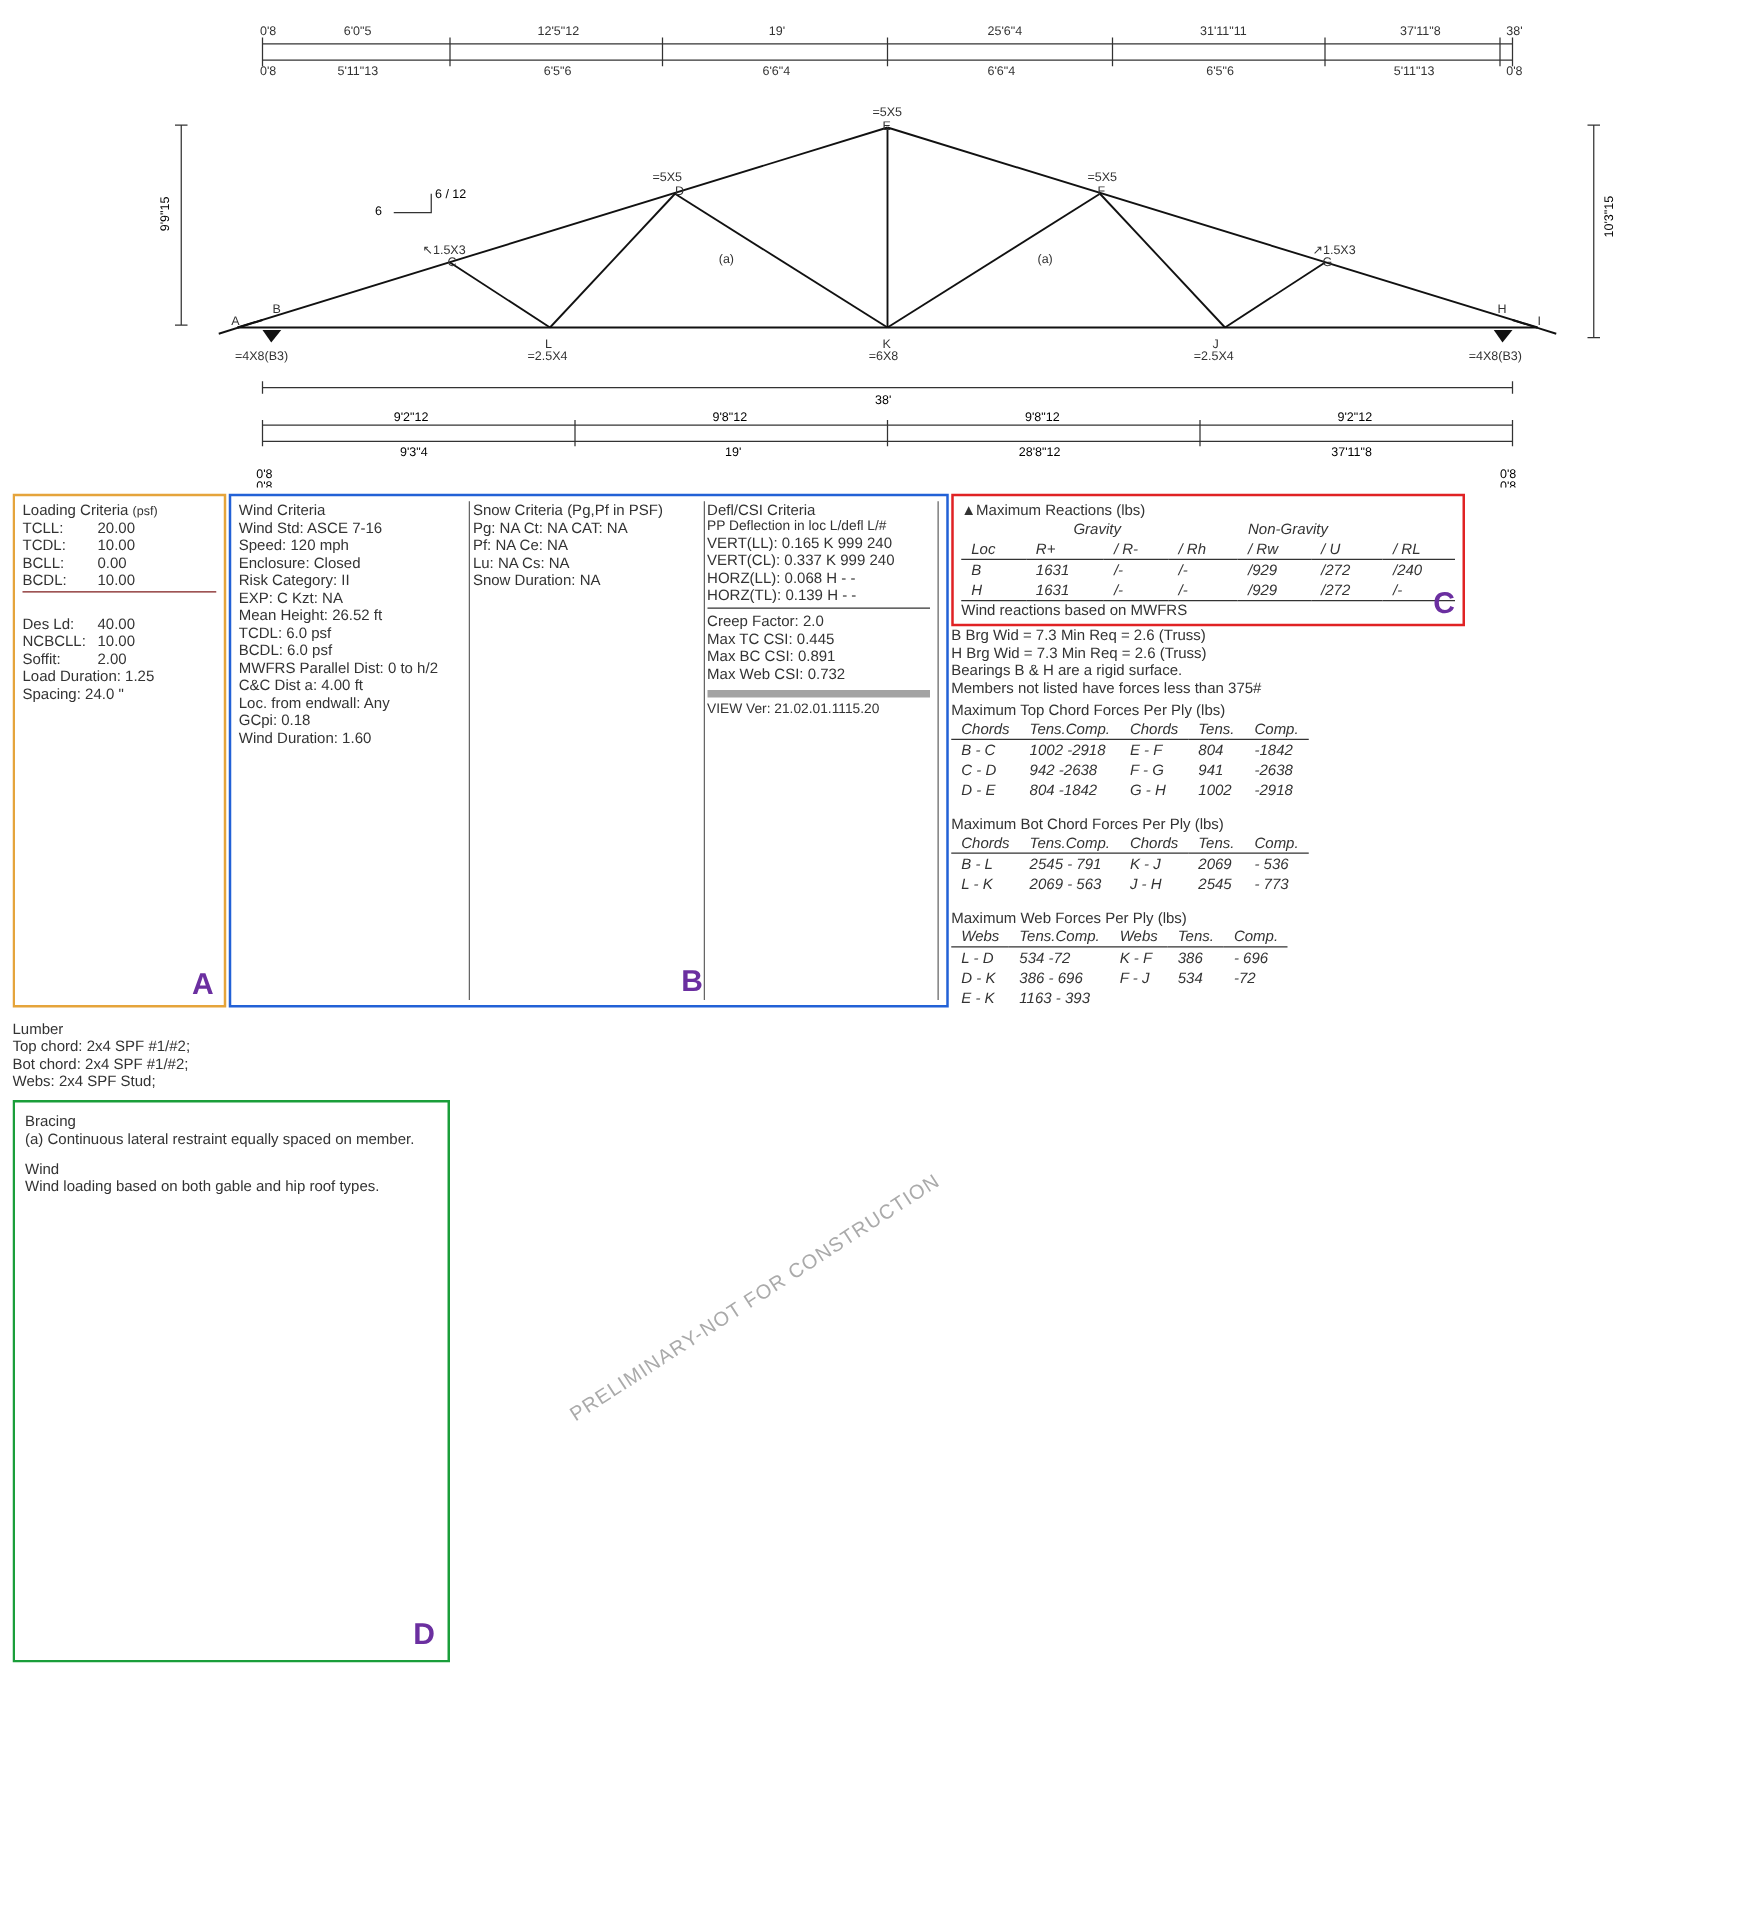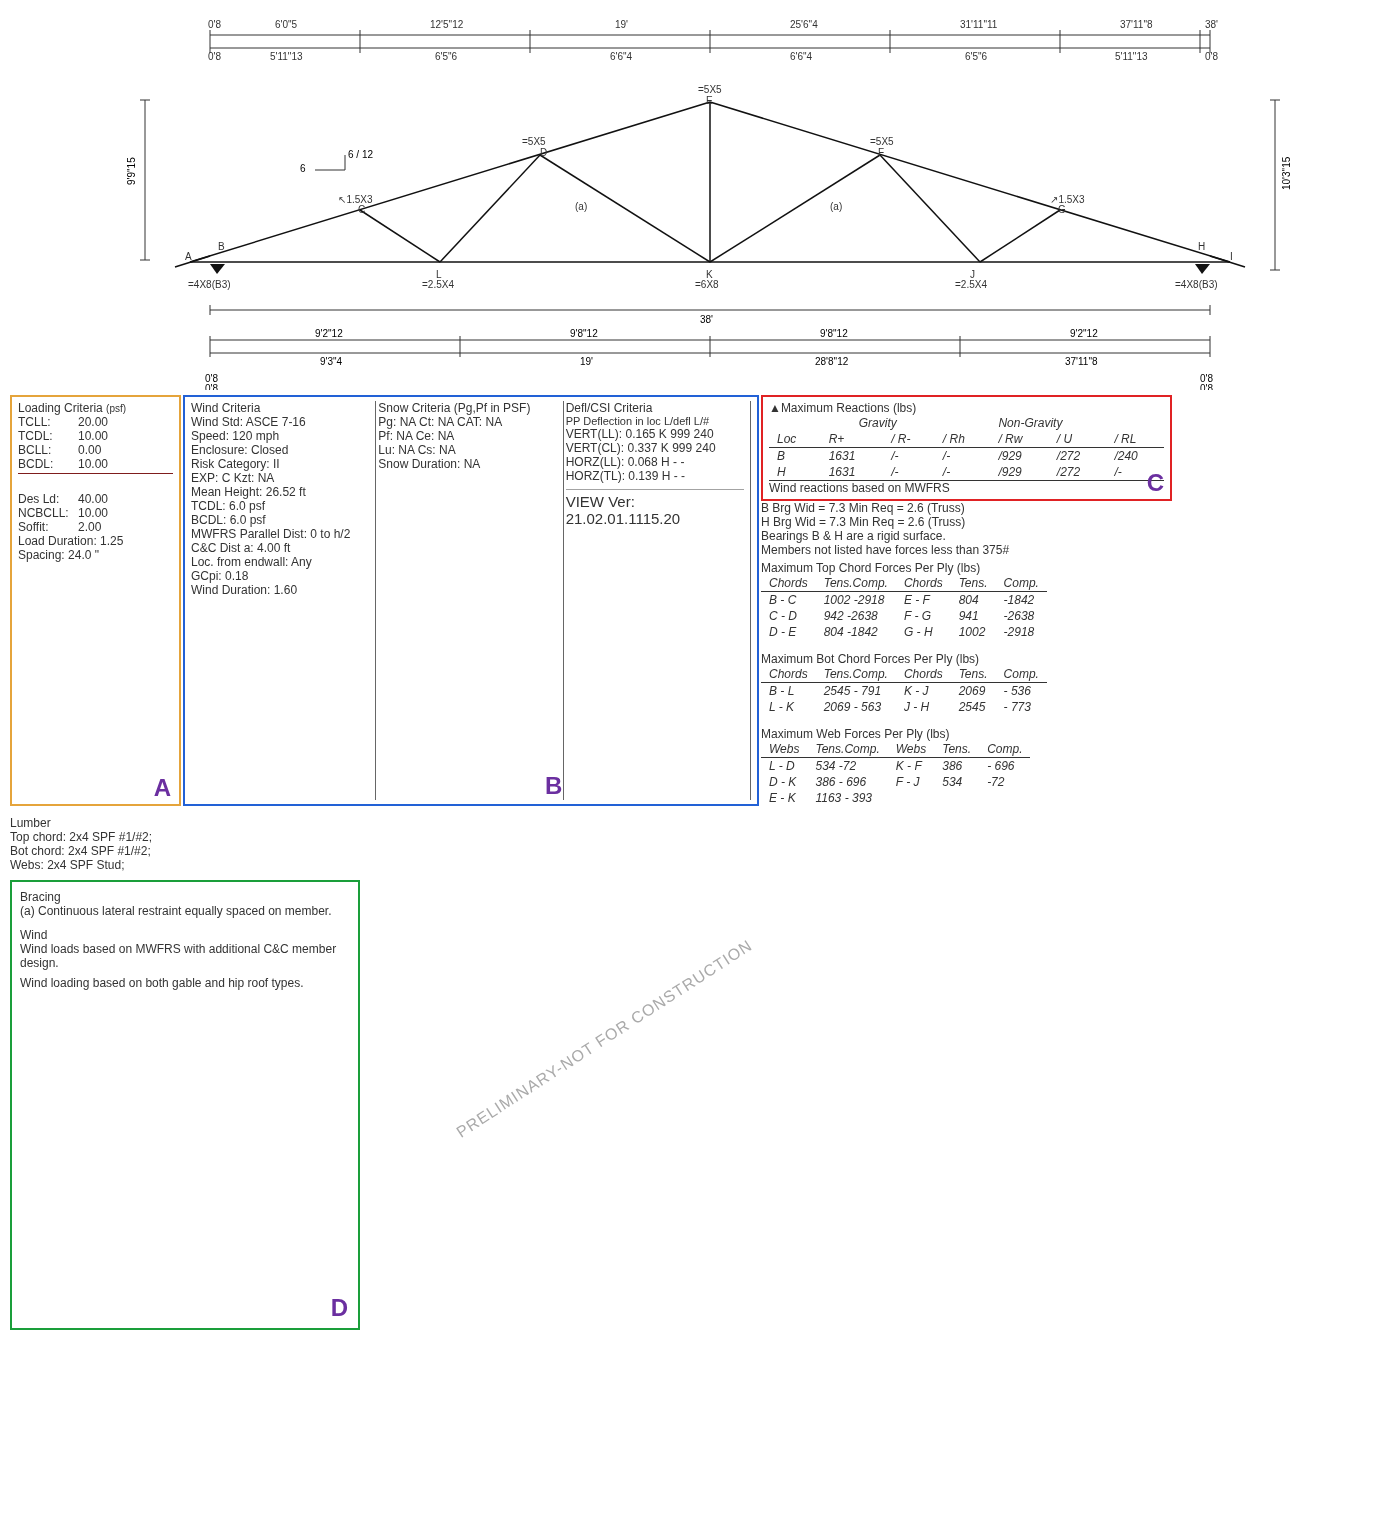--- a/index.html
+++ b/index.html
@@ -228,21 +228,27 @@
         <div>Pg: NA     Ct: NA     CAT: NA</div><div>Pf: NA               Ce: NA</div><div>Lu: NA     Cs: NA</div><div>Snow Duration: NA</div>
       </div>
     </div>
     <div class="sub">
       <div class="title">Defl/CSI Criteria</div>
       <div style="font-size:11px">PP Deflection in   loc L/defl  L/#</div>
       <div><span>VERT(LL):</span> <span>0.165</span> <span>K</span> <span>999</span> <span>240</span></div>
       <div><span>VERT(CL):</span> <span>0.337</span> <span>K</span> <span>999</span> <span>240</span></div>
       <div><span>HORZ(LL):</span> <span>0.068</span> <span>H</span> <span>-</span> <span>-</span></div>
       <div><span>HORZ(TL):</span> <span>0.139</span> <span>H</span> <span>-</span> <span>-</span></div>
-      <div style="border-top:1px solid #a3a3a3;margin-top:6px;padding-top:3px;font-size:15px">VIEW Ver: 21.02.01.1115.20</div>
+      <div style="border-top:1px solid #333;margin-top:3px;padding-top:3px">
+        <div>Creep Factor: 2.0</div>
+          <div>Max TC CSI:     0.445</div>
+          <div>Max BC CSI:     0.891</div>
+          <div>Max Web CSI:   0.732</div>
+      </div>
+      <div style="border-top:6px solid #a3a3a3;margin-top:6px;padding-top:3px;font-size:11px">VIEW Ver: 21.02.01.1115.20</div>
     </div>
     <span class="label-letter" style="left:360px;bottom:4px">B</span>
   </div>
 
   <div class="right-col">
     <div class="box box-c">
       <div class="title">▲Maximum Reactions (lbs)</div>
       <table class="tbl" style="width:100%">
         <tbody>
             <tr>
@@ -389,20 +395,19 @@
   <div class="lower-left">
     <div class="title">Lumber</div>
     <div>Top chord: 2x4 SPF #1/#2;</div>
       <div>Bot chord: 2x4 SPF #1/#2;</div>
       <div>Webs: 2x4 SPF Stud;</div>
 
     <div class="box-d">
       <div class="title">Bracing</div>
       <div style="margin-bottom:10px">(a) Continuous lateral restraint equally spaced on member.</div>
       <div class="title">Wind</div>
-      <div style="margin-bottom:6px">Wind loads based on MWFRS with additional C&amp;C member design.</div>
       <div>Wind loading based on both gable and hip roof types.</div>
       <span class="label-letter" style="right:10px;bottom:6px">D</span>
     </div>
   </div>
 </div>
 
 <div class="watermark">PRELIMINARY-NOT FOR CONSTRUCTION</div>
 
 </body></html>

